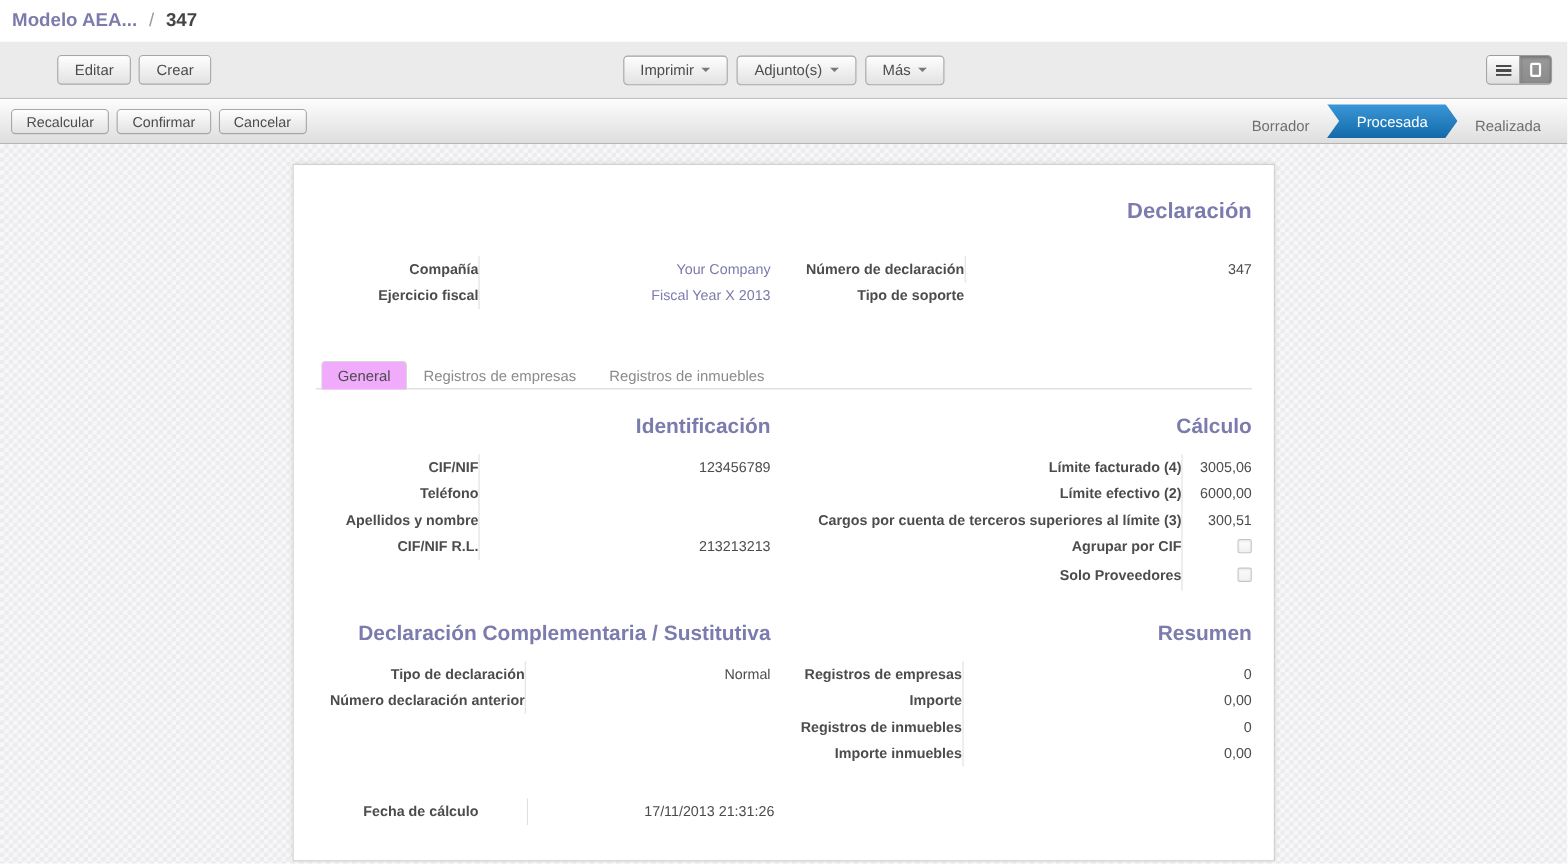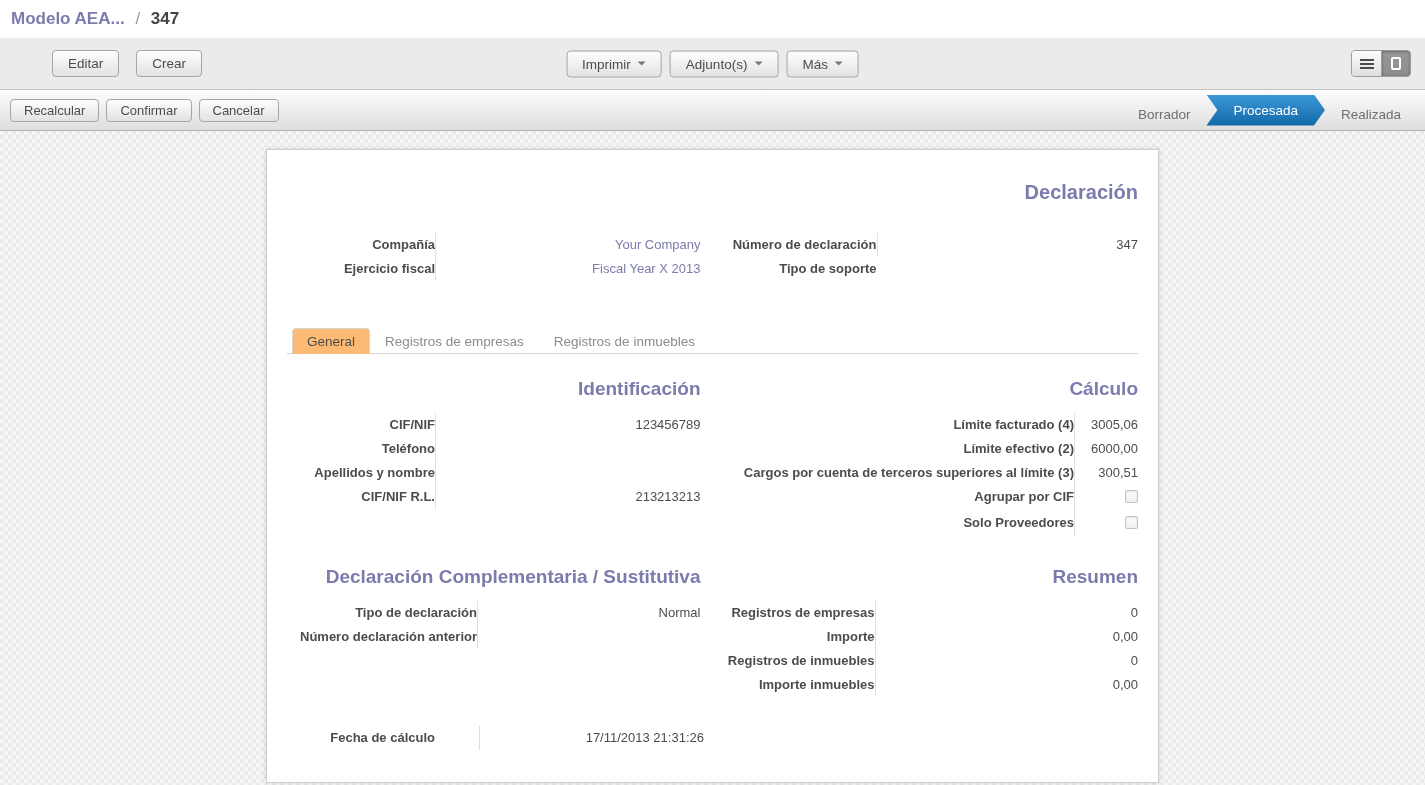--- a/index.html
+++ b/index.html
@@ -11,21 +11,21 @@
   
   .row1 { height:38px; background:#fff; display:flex; align-items:center; padding-left:11px; }
   .breadcrumb { font-size:17px; font-weight:bold; }
   .bc-parent { color:var(--purple); cursor:pointer; }
   .bc-sep { color:#999; font-weight:normal; margin:0 6px; }
   .bc-current { color:#444; }
 
   
   .row2 { height:52px; background:#ebebeb; border-bottom:1px solid #c2c2c2;
     display:flex; align-items:center; justify-content:space-between; position:relative; }
-  .row2-left { margin-left:10px; display:flex; gap:17px;padding-left:42px; }
+  .row2-left { margin-left:10px; display:flex; gap:7px;padding-left:42px; }
   .row2-center { position:absolute; left:50%; top:50%; transform:translate(-50%,-50%); display:flex; gap:8px; }
   .row2-right { margin-right:14px; }
 
   .btn { display:inline-flex; align-items:center; justify-content:center; gap:7px;
     padding:5px 15px; font-size:13.5px; color:#4c4c4c; cursor:pointer;
     background:linear-gradient(#fefefe,#e2e2e2); border:1px solid #a6a6a6; border-radius:4px; }
   .caret { width:0; height:0; border-left:4px solid transparent; border-right:4px solid transparent;
     border-top:4px solid #787878; display:inline-block; }
 
   
@@ -75,21 +75,21 @@
   .frow.calc .fvalue { flex:none; width:64px; }
 
   .checkbox { display:inline-block; width:13px; height:13px; margin-top:5px;
     border:1px solid #c4c4c4; border-radius:2px;
     background:linear-gradient(#fdfdfd,#f1f1f1); box-shadow:inset 0 1px 2px rgba(0,0,0,.1); cursor:pointer; }
 
   
   .tabs { margin-top:46px; display:flex; border-bottom:1px solid #d6d6d6; padding-left:5px; }
   .tab { padding:5px 14px; color:#8b8b8b; cursor:pointer; position:relative; top:1px;
     border:1px solid rgba(0,0,0,0); border-bottom:none; font-size:13.5px; }
-  .tab.active { background:#fdba74; color:#4c4c4c; border-color:#d6d6d6;
+  .tab.active { background:#f0abfc; color:#4c4c4c; border-color:#d6d6d6;
     border-radius:4px 4px 0 0; }
 
   .sections { margin-top:24px; }
   .sections2 { margin-top:29px; }
   .sec-title { font-size:19px; font-weight:bold; color:var(--purple); margin-bottom:13px; white-space:nowrap; }
   .footer-row { margin-top:29px; width:49%;gap:44px; }
 </style>
 </head>
 <body>
 

